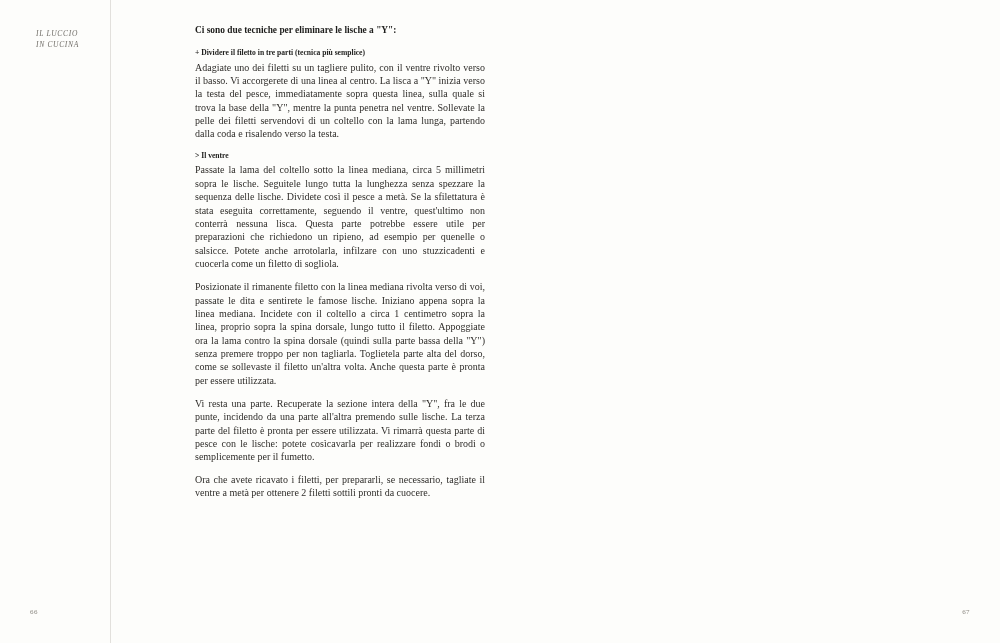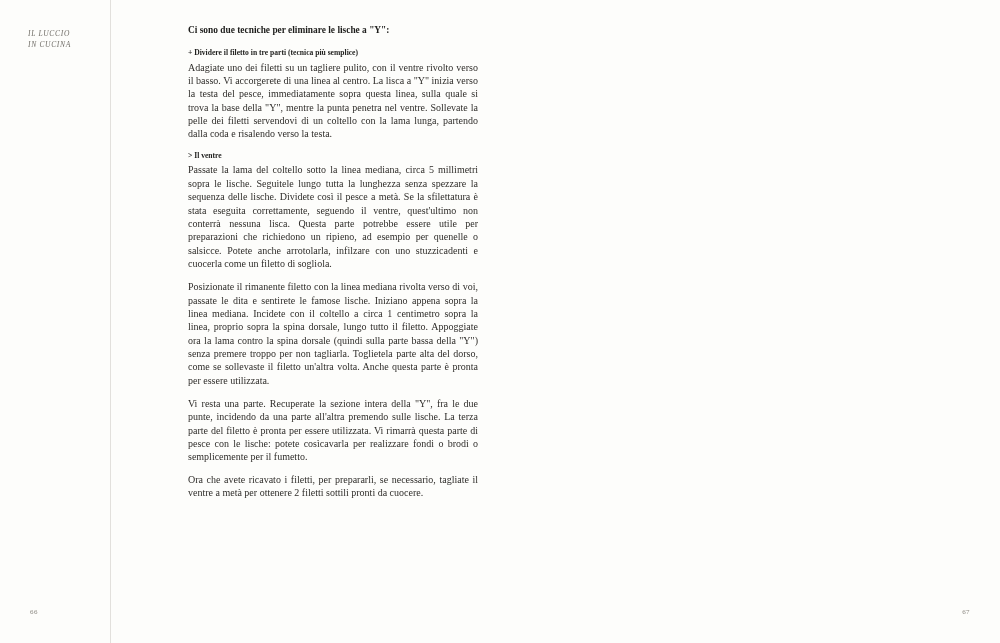--- a/index.html
+++ b/index.html
@@ -36,37 +36,37 @@
   }
   .page-right {
     position: absolute;
     left: 500px; top: 0;
     width: 500px; height: 643px;
   }
 
   
   .running-head {
     position: absolute;
-    left: 28px;
+    left: 36px;
     top: 28px;
     width: 70px;
     font-family: "Liberation Serif", serif;
     font-size: 7.5px;
     letter-spacing: 0.09em;
     line-height: 1.5;
     color: #6f6c66;
     text-transform: uppercase;
     font-style: italic;
   }
   .running-head div { white-space: nowrap; }
 
   
   .text-col {
     position: absolute;
-    left: 188px;
+    left: 195px;
     top: 24px;
     width: 290px;
   }
   .col-title {
     font-weight: bold;
     font-size: 9.4px;
     line-height: 1.35;
     margin-bottom: 11px;
     color: #1d1d1b;
   }

